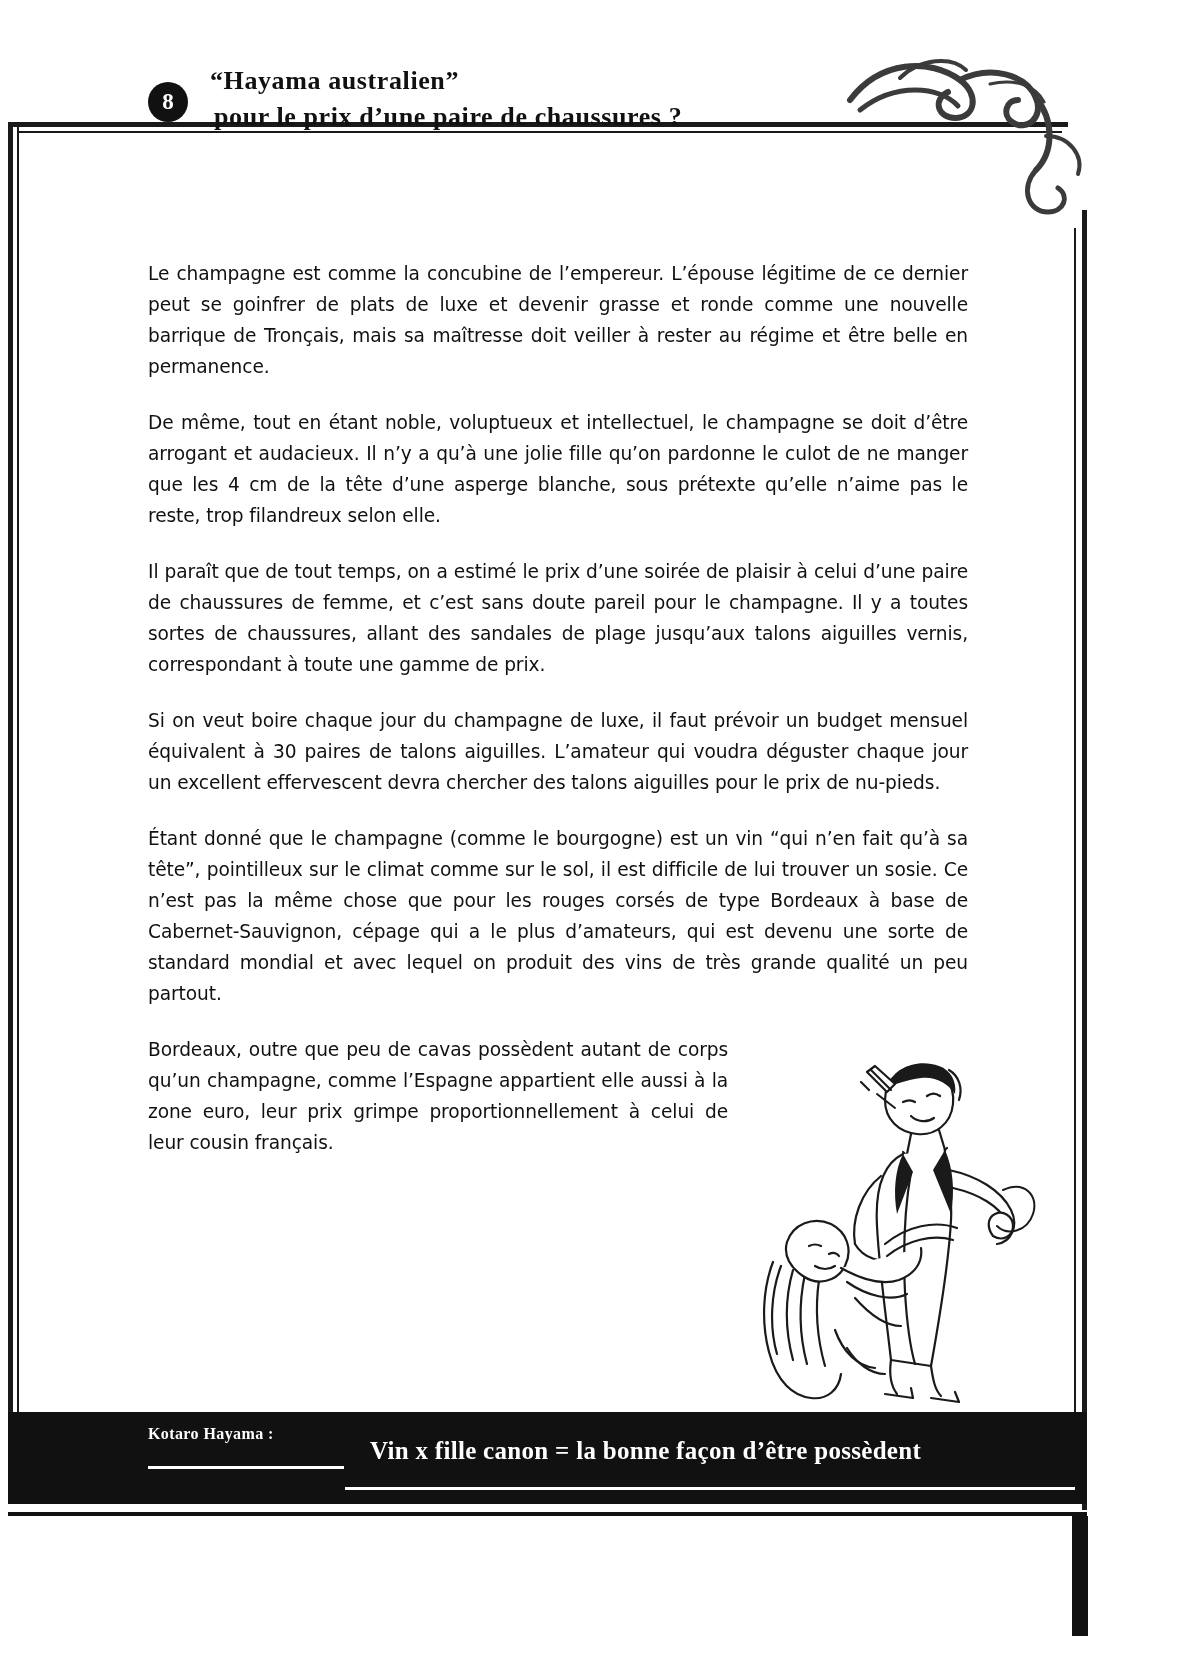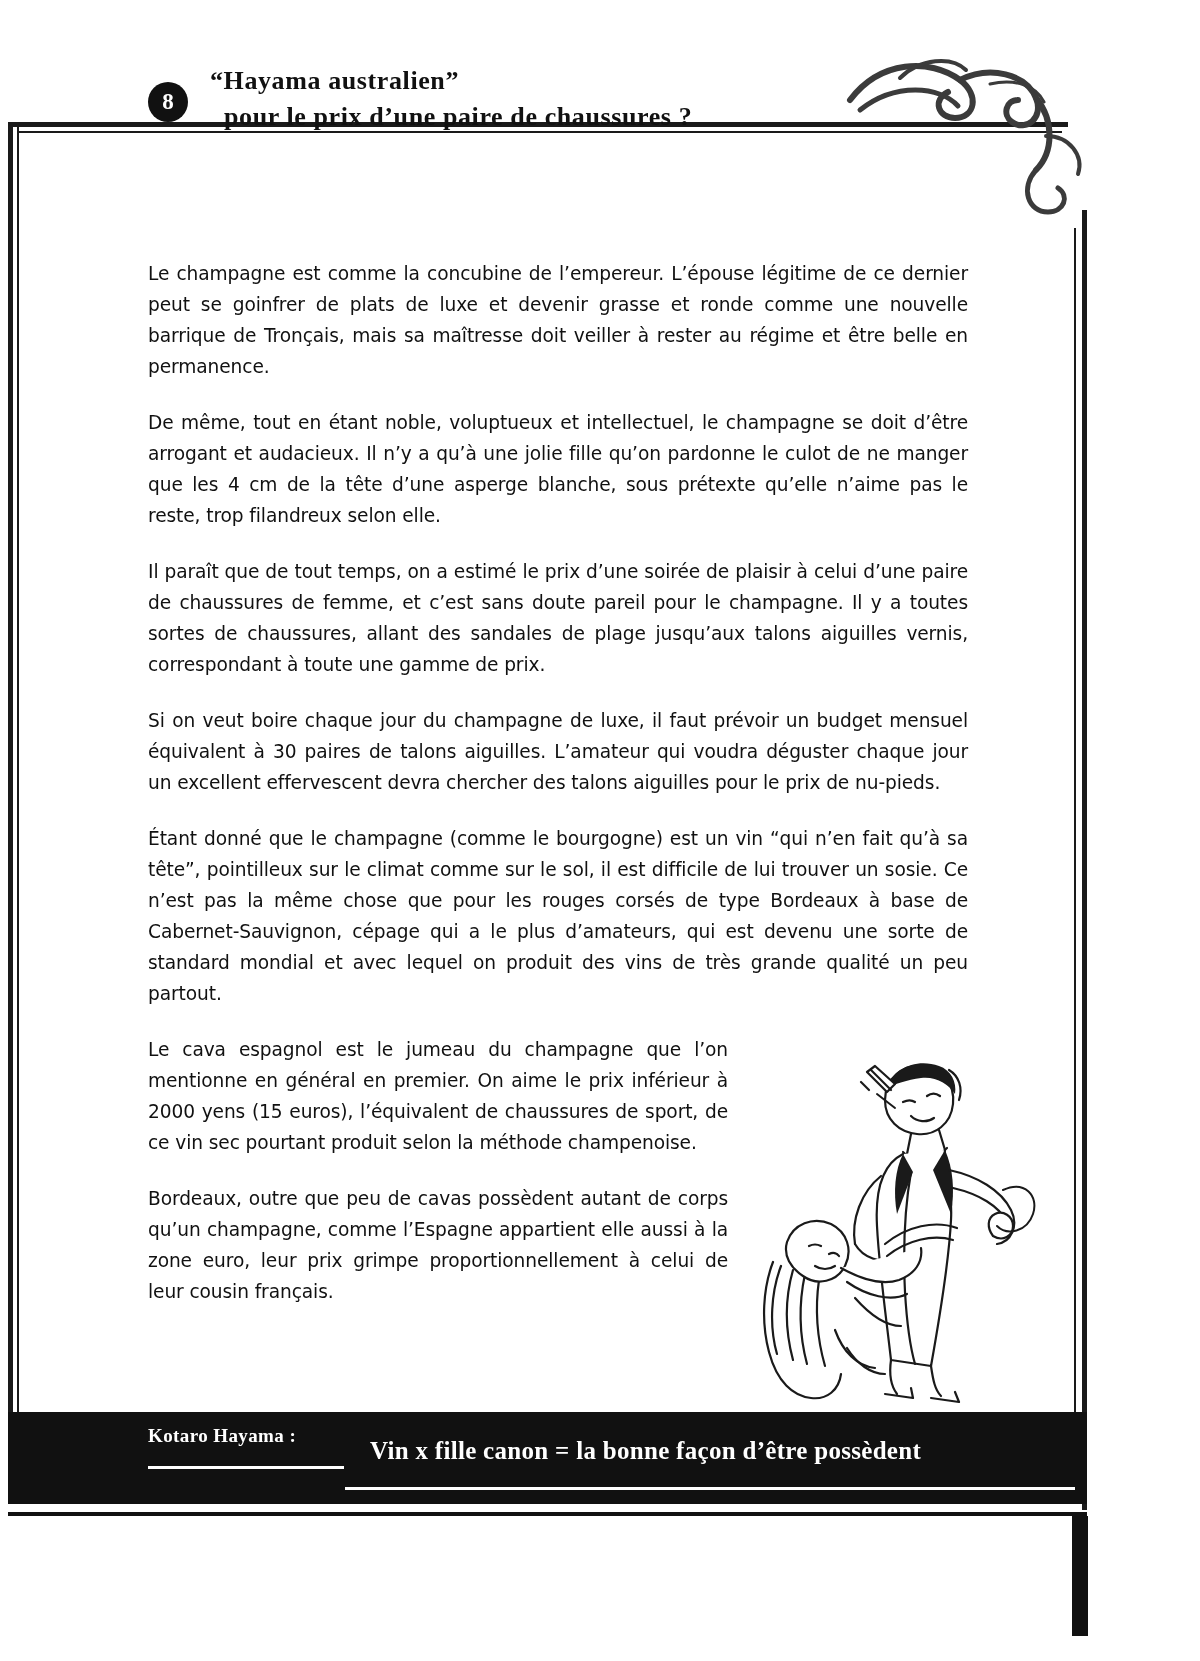--- a/index.html
+++ b/index.html
@@ -102,21 +102,21 @@
     left: 210px;
     top: 36px;
     width: 700px;
     font-family: "Liberation Serif", serif;
     font-weight: bold;
     font-size: 26px;
     color: #111111;
     letter-spacing: 0.6px;
   }
   .title-line1 { display: block; }
-  .title-line2 { display: block; margin-top: 6px; margin-left: 14px; }
+  .title-line2 { display: block; margin-top: 6px; margin-left: 4px; }
 
   
   .flourish {
     position: absolute;
     left: 840px;
     top: 40px;
     width: 250px;
     height: 200px;
   }
 
@@ -157,21 +157,21 @@
     height: 92px;
     background: #111111;
   }
   .footer-author {
     position: absolute;
     left: 148px;
     top: 1425px;
     color: #ffffff;
     font-family: "Liberation Serif", serif;
     font-weight: bold;
-    font-size: 19px;
+    font-size: 16px;
     letter-spacing: 0.4px;
     text-align: right;
   }
   .footer-author-rule {
     position: absolute;
     left: 148px;
     top: 1466px;
     width: 196px;
     height: 3px;
     background: #ffffff;
@@ -243,21 +243,20 @@
       <path d="M150 44 C176 38, 196 46, 204 62" stroke-width="3"></path>
     </g>
   </svg>
 
   <div class="content">
     <p class="para">Le champagne est comme la concubine de l’empereur. L’épouse légitime de ce dernier peut se goinfrer de plats de luxe et devenir grasse et ronde comme une nouvelle barrique de Tronçais, mais sa maîtresse doit veiller à rester au régime et être belle en permanence.</p>
     <p class="para">De même, tout en étant noble, voluptueux et intellectuel, le champagne se doit d’être arrogant et audacieux. Il n’y a qu’à une jolie fille qu’on pardonne le culot de ne manger que les 4 cm de la tête d’une asperge blanche, sous prétexte qu’elle n’aime pas le reste, trop filandreux selon elle.</p>
     <p class="para">Il paraît que de tout temps, on a estimé le prix d’une soirée de plaisir à celui d’une paire de chaussures de femme, et c’est sans doute pareil pour le champagne. Il y a toutes sortes de chaussures, allant des sandales de plage jusqu’aux talons aiguilles vernis, correspondant à toute une gamme de prix.</p>
     <p class="para">Si on veut boire chaque jour du champagne de luxe, il faut prévoir un budget mensuel équivalent à 30 paires de talons aiguilles. L’amateur qui voudra déguster chaque jour un excellent effervescent devra chercher des talons aiguilles pour le prix de nu-pieds.</p>
     <p class="para">Étant donné que le champagne (comme le bourgogne) est un vin “qui n’en fait qu’à sa tête”, pointilleux sur le climat comme sur le sol, il est difficile de lui trouver un sosie. Ce n’est pas la même chose que pour les rouges corsés de type Bordeaux à base de Cabernet-Sauvignon, cépage qui a le plus d’amateurs, qui est devenu une sorte de standard mondial et avec lequel on produit des vins de très grande qualité un peu partout.</p>
-    <p class="para narrow">Le cava espagnol est le jumeau du champagne que l’on mentionne en général en premier. On aime le prix inférieur à 2000 yens (15 euros), l’équivalent de chaussures de sport, de ce vin sec pourtant produit selon la méthode champenoise.</p>
     <p class="para narrow">Bordeaux, outre que peu de cavas possèdent autant de corps qu’un champagne, comme l’Espagne appartient elle aussi à la zone euro, leur prix grimpe proportionnellement à celui de leur cousin français.</p>
   </div>
 
   <svg class="illustration" viewBox="0 0 330 380">
     <g fill="none" stroke="#1a1a1a" stroke-width="2.2" stroke-linecap="round" stroke-linejoin="round">
 
       <path d="M150 70 C150 48, 168 34, 188 36 C208 38, 220 54, 218 74 C216 94, 200 106, 182 104 C164 102, 150 90, 150 70 Z" fill="#ffffff"></path>
 
       <path d="M152 58 C158 38, 182 28, 204 36 C216 40, 222 52, 220 64 C214 54, 200 46, 186 48 C172 50, 160 54, 152 58 Z" fill="#1a1a1a" stroke="none"></path>
       <path d="M214 40 C224 46, 228 58, 224 70"></path>

